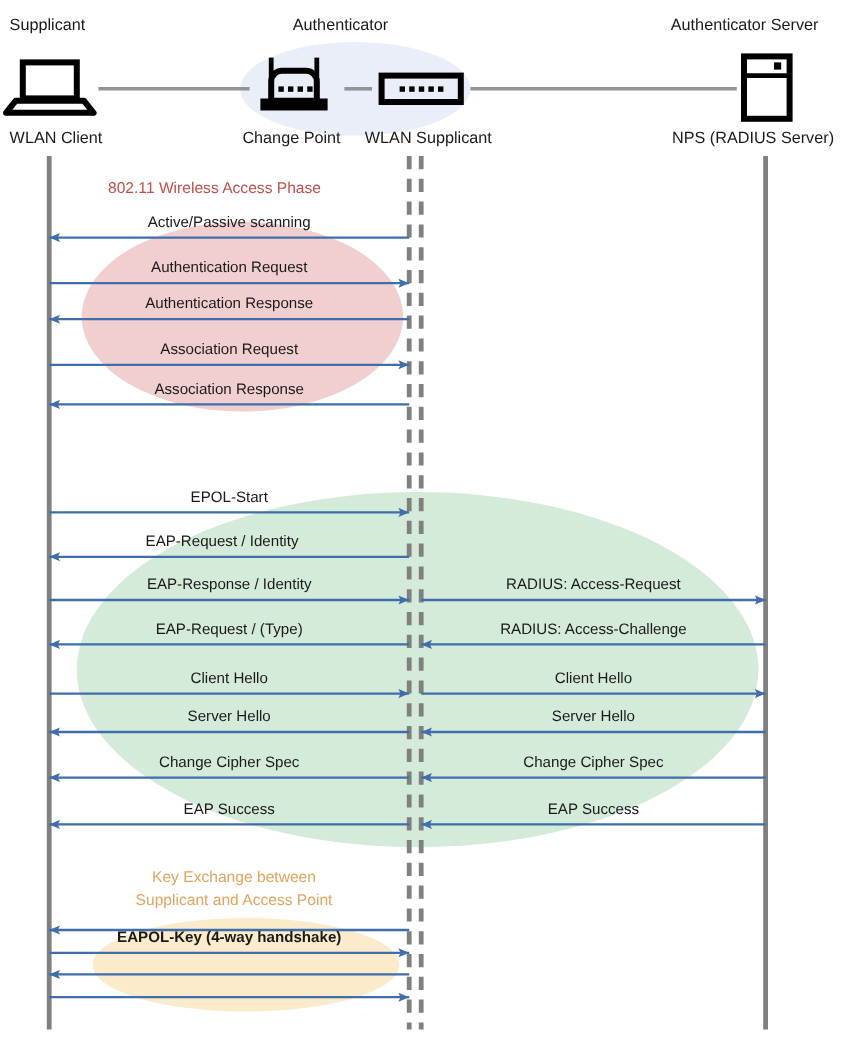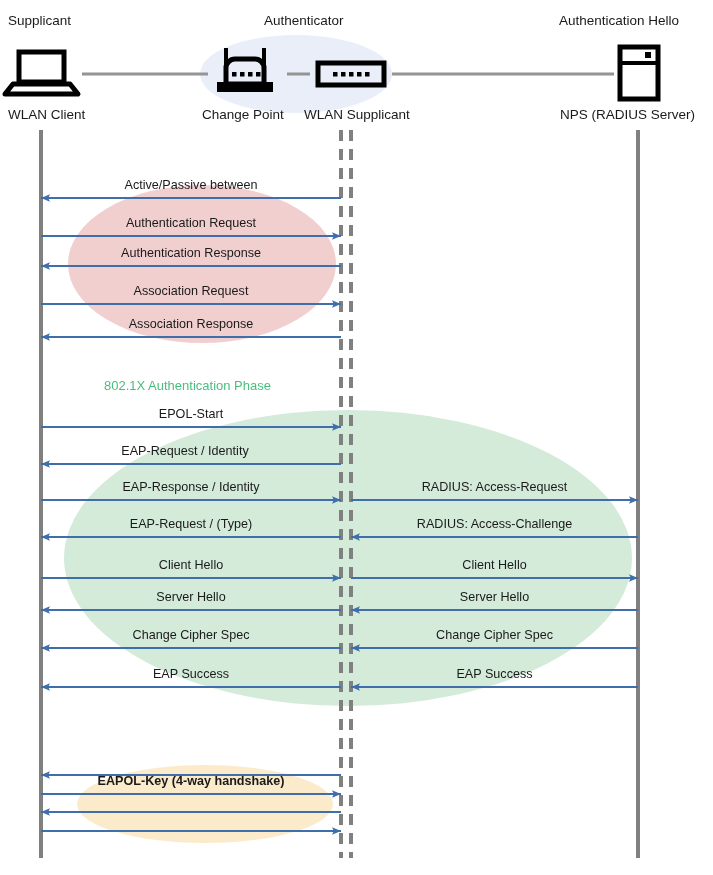--- a/index.html
+++ b/index.html
@@ -136,32 +136,36 @@
         <line x1="351" x2="638" y1="500" y2="500" stroke="#3F6EAA" stroke-width="1.9" marker-end="url(#arrR)"></line>
         <line x1="351" x2="638" y1="537" y2="537" stroke="#3F6EAA" stroke-width="1.9" marker-start="url(#arrL)"></line>
         <line x1="351" x2="638" y1="578" y2="578" stroke="#3F6EAA" stroke-width="1.9" marker-end="url(#arrR)"></line>
         <line x1="351" x2="638" y1="610" y2="610" stroke="#3F6EAA" stroke-width="1.9" marker-start="url(#arrL)"></line>
         <line x1="351" x2="638" y1="648" y2="648" stroke="#3F6EAA" stroke-width="1.9" marker-start="url(#arrL)"></line>
         <line x1="351" x2="638" y1="687" y2="687" stroke="#3F6EAA" stroke-width="1.9" marker-start="url(#arrL)"></line>
       </g>
   </svg>
 
   <div class="hdr-label role-label" style="left:8px; top:13px;">Supplicant</div>
-  <div class="hdr-label role-label" style="left:264px; top:13px;text-align:right;">Authenticator</div>
-  <div class="hdr-label role-label" style="left:559px; top:13px;">Authentication Hello</div>
+  <div class="hdr-label role-label" style="left:244px; top:13px;text-align:right;">Authenticator</div>
+  <div class="hdr-label role-label" style="left:559px; top:13px;">Authenticator Server</div>
 
   <div class="hdr-label dev-label" style="left:8px; top:107px;">WLAN Client</div>
   <div class="hdr-label dev-label" style="left:202px; top:107px;">Change Point</div>
   <div class="hdr-label dev-label" style="left:304px; top:107px;">WLAN Supplicant</div>
   <div class="hdr-label dev-label" style="left:560px; top:107px;">NPS (RADIUS Server)</div>
 
-  <div class="phase-label" style="left:104px; top:376px; color:#4BBE7F;">802.1X Authentication Phase</div>
+  <div class="phase-label" style="left:90px; top:147px; color:#C0504D;">802.11 Wireless Access Phase</div>
+  <div class="phase-label" style="left:100px; top:721px; width:190px; color:#E2A45E;">
+    <span>Key Exchange between</span><br>
+    <span>Supplicant and Access Point</span>
+  </div>
 
   <div id="label-layer">
-      <div class="msg-label" style="left: 191px; top: 178px;">Active/Passive between</div>
+      <div class="msg-label" style="left: 191px; top: 178px;">Active/Passive scanning</div>
       <div class="msg-label" style="left: 191px; top: 216px;">Authentication Request</div>
       <div class="msg-label" style="left: 191px; top: 246px;">Authentication Response</div>
       <div class="msg-label" style="left: 191px; top: 284px;">Association Request</div>
       <div class="msg-label" style="left: 191px; top: 317px;">Association Response</div>
       <div class="msg-label" style="left: 191px; top: 407px;">EPOL-Start</div>
       <div class="msg-label" style="left: 185px; top: 444px;">EAP-Request / Identity</div>
       <div class="msg-label" style="left: 191px; top: 480px;">EAP-Response / Identity</div>
       <div class="msg-label" style="left: 191px; top: 517px;">EAP-Request / (Type)</div>
       <div class="msg-label" style="left: 191px; top: 558px;">Client Hello</div>
       <div class="msg-label" style="left: 191px; top: 590px;">Server Hello</div>

